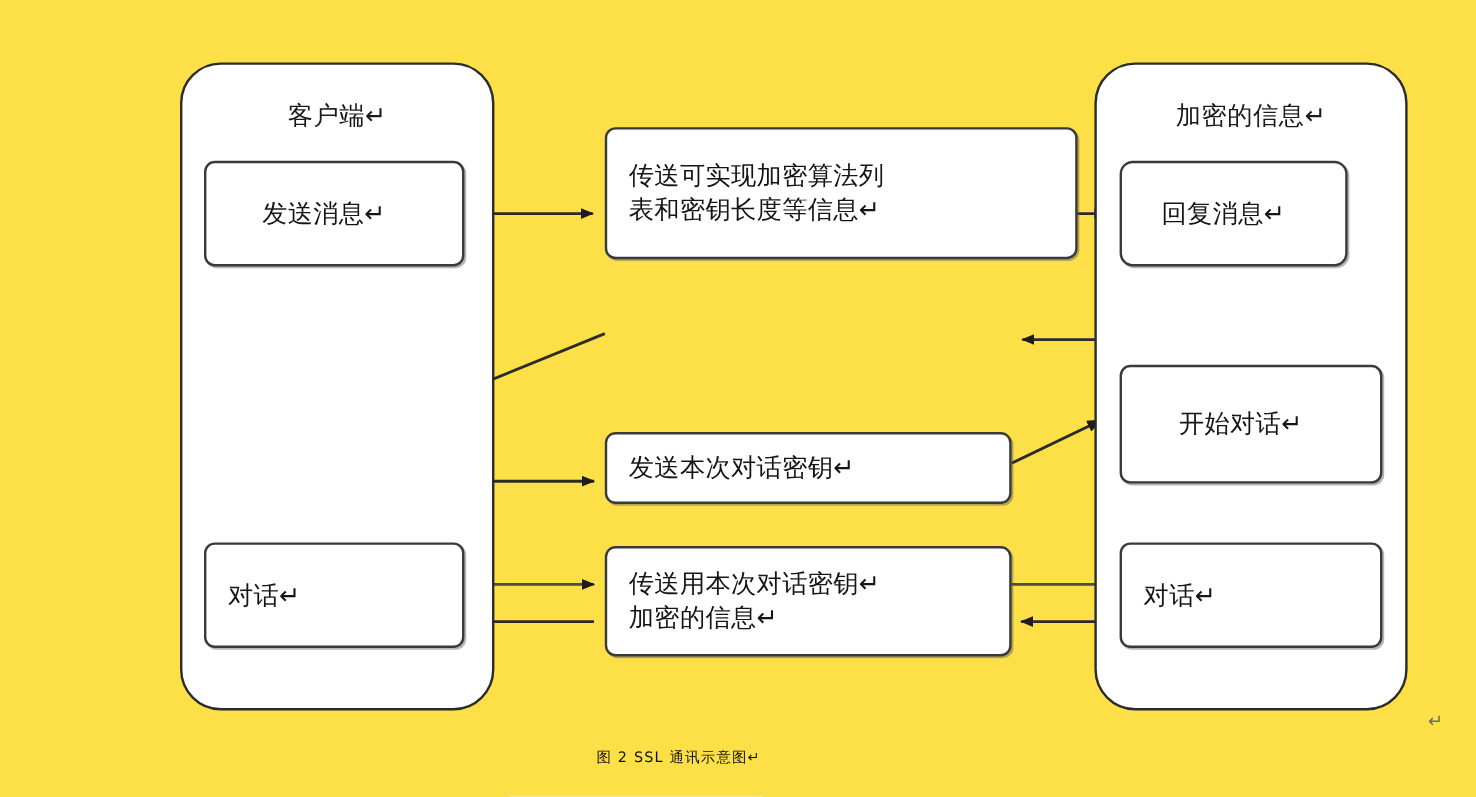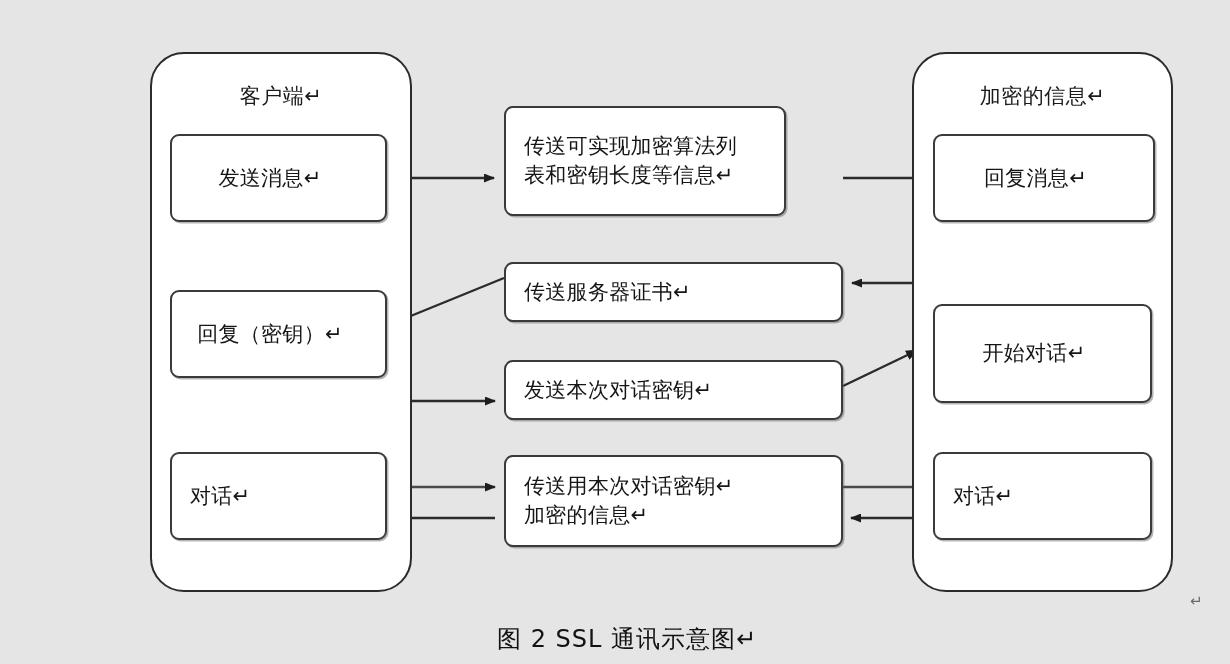--- a/index.html
+++ b/index.html
@@ -7,21 +7,21 @@
     padding: 0;
     background: #ffffff;
   }
   body {
     font-family: "DejaVu Sans", "Liberation Sans", sans-serif;
   }
   #page {
     position: relative;
     width: 1230px;
     height: 664px;
-    background: #e5e5e5;
+    background: #fde047;
     overflow: hidden;
   }
   .panel {
     position: absolute;
     border: 2px solid #2b2b2b;
     border-radius: 34px;
     background: #ffffff;
     box-sizing: border-box;
   }
   .panel-title {
@@ -53,21 +53,21 @@
     letter-spacing: 0.3px;
   }
   .node.center-label .node-label {
     padding-left: 0;
     padding-right: 17px;
     width: 100%;
     text-align: center;
   }
   .caption {
     position: absolute;
-    font-size: 24px;
+    font-size: 12px;
     color: #121212;
     letter-spacing: 1px;
     white-space: nowrap;
   }
   .stray-mark {
     position: absolute;
     font-size: 15px;
     color: #6b6b6b;
   }
   svg.wires {
@@ -116,51 +116,45 @@
   </svg>
 
   <div class="panel" style="left:150px; top:52px; width:262px; height:540px;">
     <div class="panel-title" style="top:28px;">客户端↵</div>
   </div>
 
   <div class="node center-label" style="left:170px; top:134px; width:217px; height:88px;">
     <div class="node-label">发送消息↵</div>
   </div>
 
-  <div class="node center-label" style="left:170px; top:290px; width:217px; height:88px;">
-    <div class="node-label">回复（密钥）↵</div>
-  </div>
 
   <div class="node" style="left:170px; top:452px; width:217px; height:88px;">
     <div class="node-label">对话↵</div>
   </div>
 
-  <div class="node" style="left:504px; top:106px; width:282px; height:110px;font-family:Liberation Serif, serif;">
+  <div class="node" style="left:504px; top:106px; width:394px; height:110px;font-family:Liberation Serif, serif;">
     <div class="node-label">传送可实现加密算法列
 表和密钥长度等信息↵</div>
   </div>
 
-  <div class="node" style="left:504px; top:262px; width:339px; height:60px;">
-    <div class="node-label">传送服务器证书↵</div>
-  </div>
 
   <div class="node" style="left:504px; top:360px; width:339px; height:60px;">
     <div class="node-label">发送本次对话密钥↵</div>
   </div>
 
   <div class="node" style="left:504px; top:455px; width:339px; height:92px;">
     <div class="node-label">传送用本次对话密钥↵
 加密的信息↵</div>
   </div>
 
   <div class="panel" style="left:912px; top:52px; width:261px; height:540px;">
     <div class="panel-title" style="top:28px;">加密的信息↵</div>
   </div>
 
-  <div class="node center-label" style="left:933px; top:134px; width:222px; height:88px;">
+  <div class="node center-label" style="left:933px; top:134px; width:190px; height:88px;border-radius:11px;">
     <div class="node-label">回复消息↵</div>
   </div>
 
   <div class="node center-label" style="left:933px; top:304px; width:219px; height:99px;">
     <div class="node-label">开始对话↵</div>
   </div>
 
   <div class="node" style="left:933px; top:452px; width:219px; height:88px;">
     <div class="node-label">对话↵</div>
   </div>

